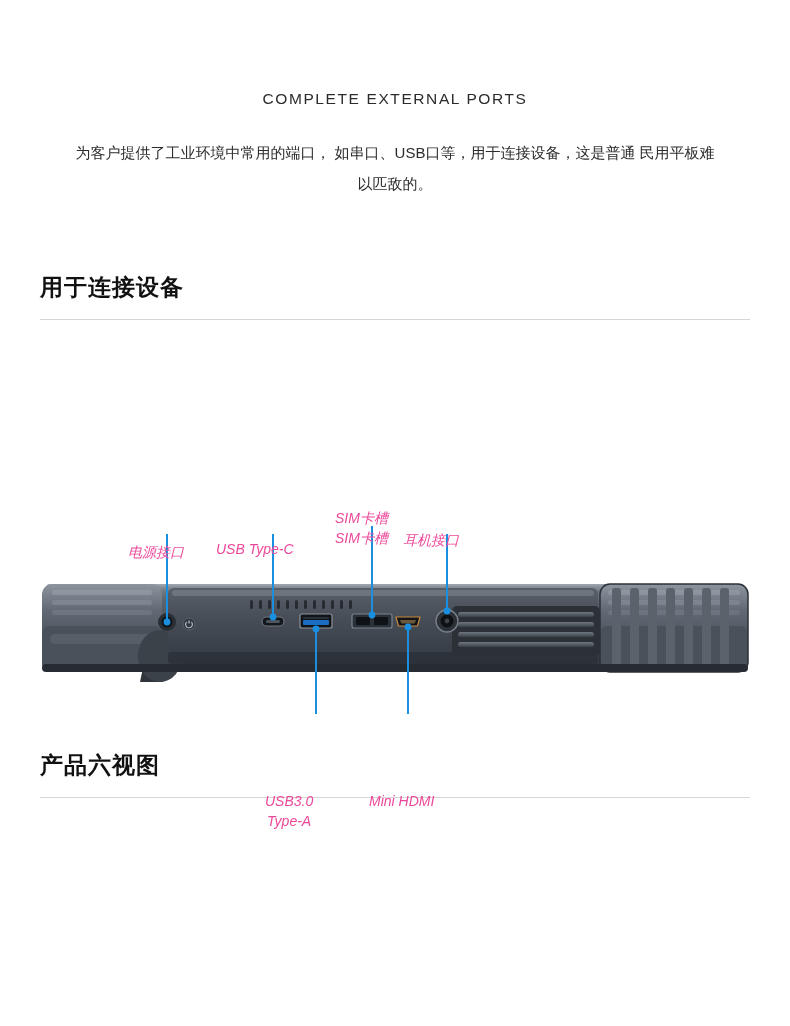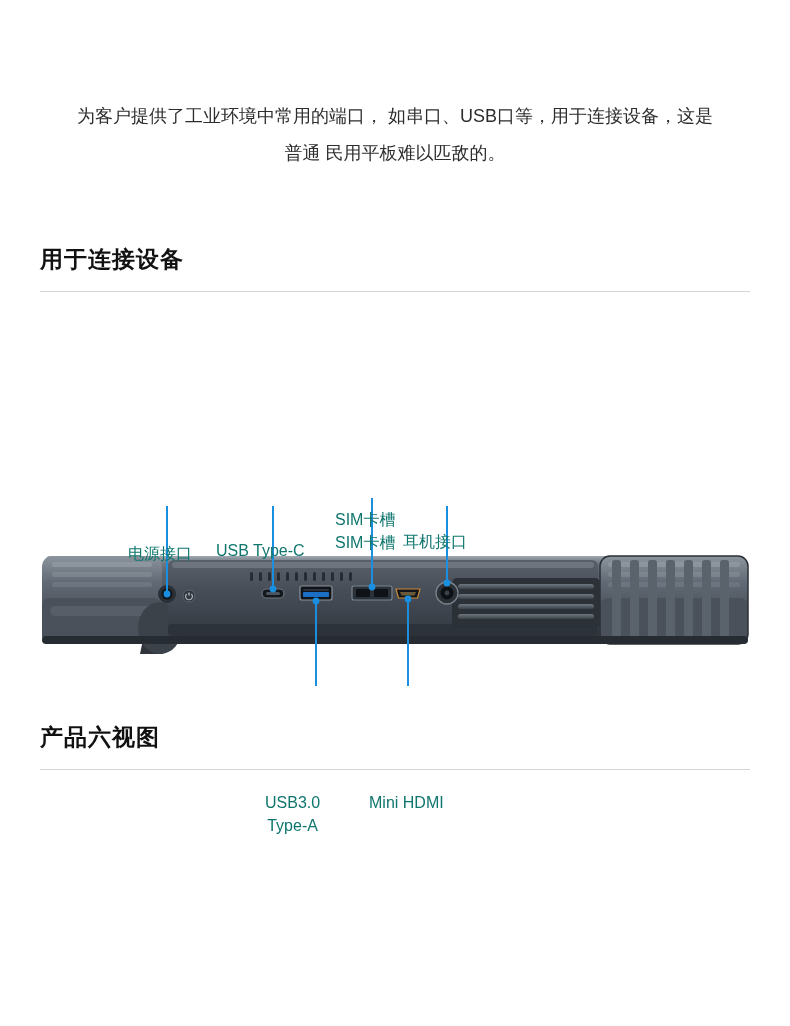--- a/index.html
+++ b/index.html
@@ -30,21 +30,21 @@
   .hero-sub {
     margin-top: 22px;
     font-size: 15.5px;
     letter-spacing: 1.6px;
     color: #2b2b2b;
     font-weight: 400;
   }
   .hero-desc {
     margin: 30px auto 0 auto;
     width: 640px;
-    font-size: 18px;
+    font-size: 15px;
     line-height: 2.05;
     color: #2d2d2d;
     text-align: center;
   }
 
   
   .section {
     margin: 0 40px;
   }
   .section-title {
@@ -65,43 +65,45 @@
   .diagram {
     position: relative;
     width: 790px;
     height: 380px;
     margin-top: 14px;
   }
   .diagram svg { display: block; }
 
   .lbl {
     position: absolute;
-    font-size: 16px;
-    color: #0f766e;
+    font-size: 14px;
+    color: #ec4899;
     white-space: nowrap;
     line-height: 1.45;
     text-align: center;
+    font-style: italic;
   }
   .lbl.two { text-align: center; }
 
   
   #lbl-power   { left: 128px;  top: 542px; }
   #lbl-typec   { left: 216px;  top: 539px; }
   #lbl-sim     { left: 335px;  top: 508px; }
   #lbl-phone   { left: 403px;  top: 530px; }
   #lbl-usb3    { left: 265px;  top: 791px; }
   #lbl-hdmi    { left: 369px;  top: 791px; }
 
   .labels-layer { position: absolute; inset: 0; pointer-events: none; }
   .labels-layer .lbl { pointer-events: auto; }
 </style>
 </head>
 <body>
 
 <div class="hero">
+  <div class="hero-sub">COMPLETE EXTERNAL PORTS</div>
   <div class="hero-desc">为客户提供了工业环境中常用的端口，  如串口、USB口等，用于连接设备，这是普通 民用平板难以匹敌的。</div>
 </div>
 
 <div class="section" id="sec-left">
   <div class="section-title">用于连接设备</div>
   <div class="rule"></div>
 </div>
 
 <div class="diagram">
   <svg width="790" height="380" viewBox="0 0 790 380" xmlns="http://www.w3.org/2000/svg">

